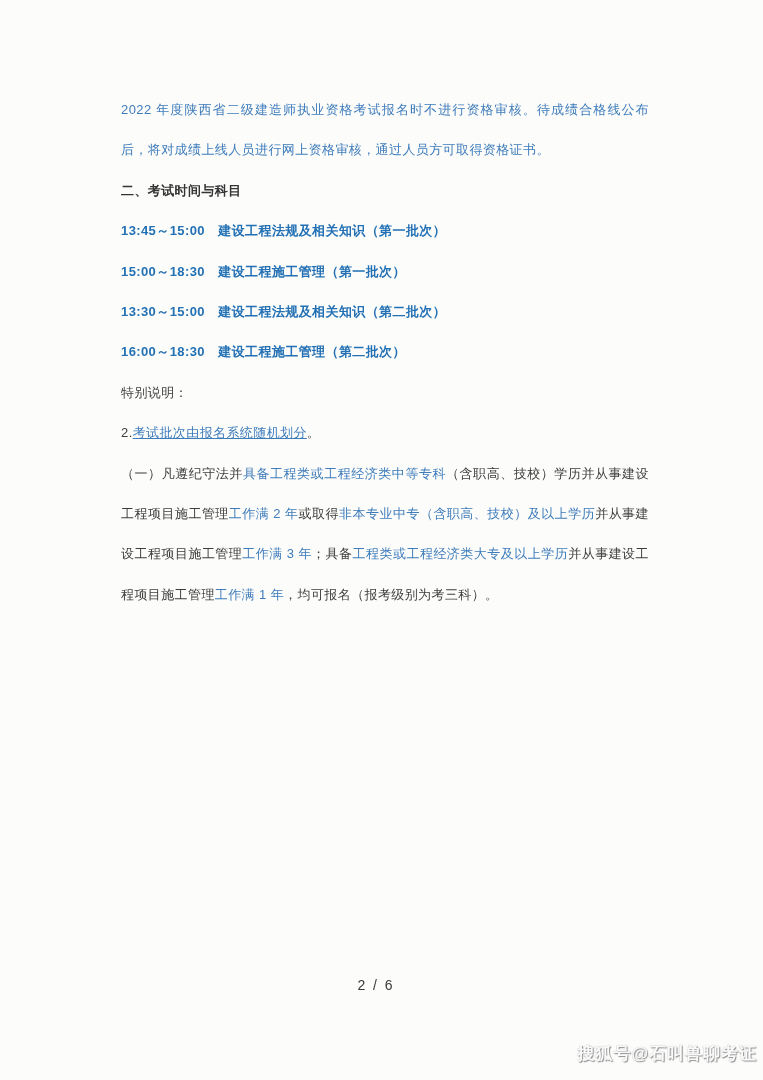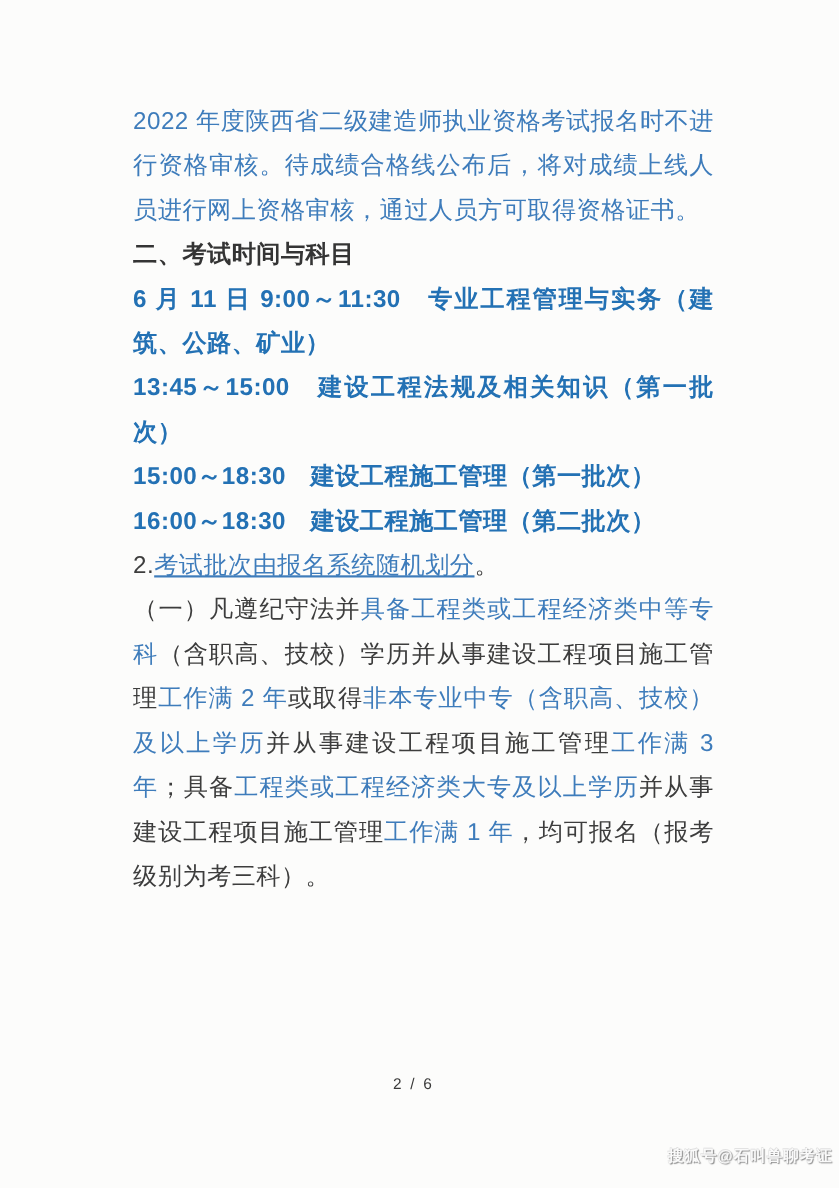--- a/index.html
+++ b/index.html
@@ -15,21 +15,21 @@
     font-family: "Liberation Sans", "DejaVu Sans", sans-serif;
   }
   .doc {
     position: absolute;
     left: 121px;
     top: 90px;
     width: 528px;
   }
   .blk {
     margin: 0;
-    font-size: 22px;
+    font-size: 13px;
     line-height: 40.4px;
     letter-spacing: 0.4px;
     text-align: justify;
     color: var(--body-text, #3d3d3d);
   }
   .seg-black      { color: var(--body-text, #3d3d3d); }
   .seg-blackbold  { color: #343434; font-weight: bold; }
   .seg-blue       { color: var(--blue-text, #3e7cbb); }
   .seg-bluebold   { color: var(--blue-bold, #2371b4); font-weight: bold; }
   .seg-link       { color: var(--blue-text, #3e7cbb); text-decoration: underline; cursor: pointer; }
@@ -40,36 +40,37 @@
     width: 752px;
     text-align: center;
     font-size: 14px;
     letter-spacing: 2px;
     color: #3a3a3a;
   }
   .watermark {
     position: absolute;
     right: 6px;
     top: 1042px;
-    font-size: 14px;
+    font-size: 17px;
     font-weight: bold;
     letter-spacing: 1px;
     color: #fafafa;
     text-shadow: 1px 1px 1px #8f8f8f, -0.5px -0.5px 0 #e2e2e2, 0 0 1px #b5b5b5;
   }
 </style>
 </head>
 <body style="--bg: #fcfcfb; --body-text: #3d3d3d; --blue-text: #3e7cbb; --blue-bold: #2371b4;">
 
 <div class="doc">
     <p class="blk"><span class="seg-blue">2022 年度陕西省二级建造师执业资格考试报名时不进行资格审核。待成绩合格线公布后，将对成绩上线人员进行网上资格审核，通过人员方可取得资格证书。</span></p>
     <p class="blk"><span class="seg-blackbold">二、考试时间与科目</span></p>
-    <p class="blk"><span class="seg-bluebold">6 月 11 日  9:00～11:30　专业工程管理与实务（建筑、公路、矿业）</span></p>
     <p class="blk"><span class="seg-bluebold">13:45～15:00　建设工程法规及相关知识（第一批次）</span></p>
     <p class="blk"><span class="seg-bluebold">15:00～18:30　建设工程施工管理（第一批次）</span></p>
+    <p class="blk"><span class="seg-bluebold">13:30～15:00　建设工程法规及相关知识（第二批次）</span></p>
     <p class="blk"><span class="seg-bluebold">16:00～18:30　建设工程施工管理（第二批次）</span></p>
+    <p class="blk"><span class="seg-black">特别说明：</span></p>
     <p class="blk"><span class="seg-black">2.</span><span class="seg-link">考试批次由报名系统随机划分</span><span class="seg-black">。</span></p>
     <p class="blk"><span class="seg-black">（一）凡遵纪守法并</span><span class="seg-blue">具备工程类或工程经济类中等专科</span><span class="seg-black">（含职高、技校）学历并从事建设工程项目施工管理</span><span class="seg-blue">工作满 2 年</span><span class="seg-black">或取得</span><span class="seg-blue">非本专业中专（含职高、技校）及以上学历</span><span class="seg-black">并从事建设工程项目施工管理</span><span class="seg-blue">工作满 3 年</span><span class="seg-black">；具备</span><span class="seg-blue">工程类或工程经济类大专及以上学历</span><span class="seg-black">并从事建设工程项目施工管理</span><span class="seg-blue">工作满 1 年</span><span class="seg-black">，均可报名（报考级别为考三科）。</span></p>
   </div>
 
 <div class="footer-page">2 / 6</div>
 
 <div class="watermark">搜狐号@石叫兽聊考证</div>
 
 </body></html>

